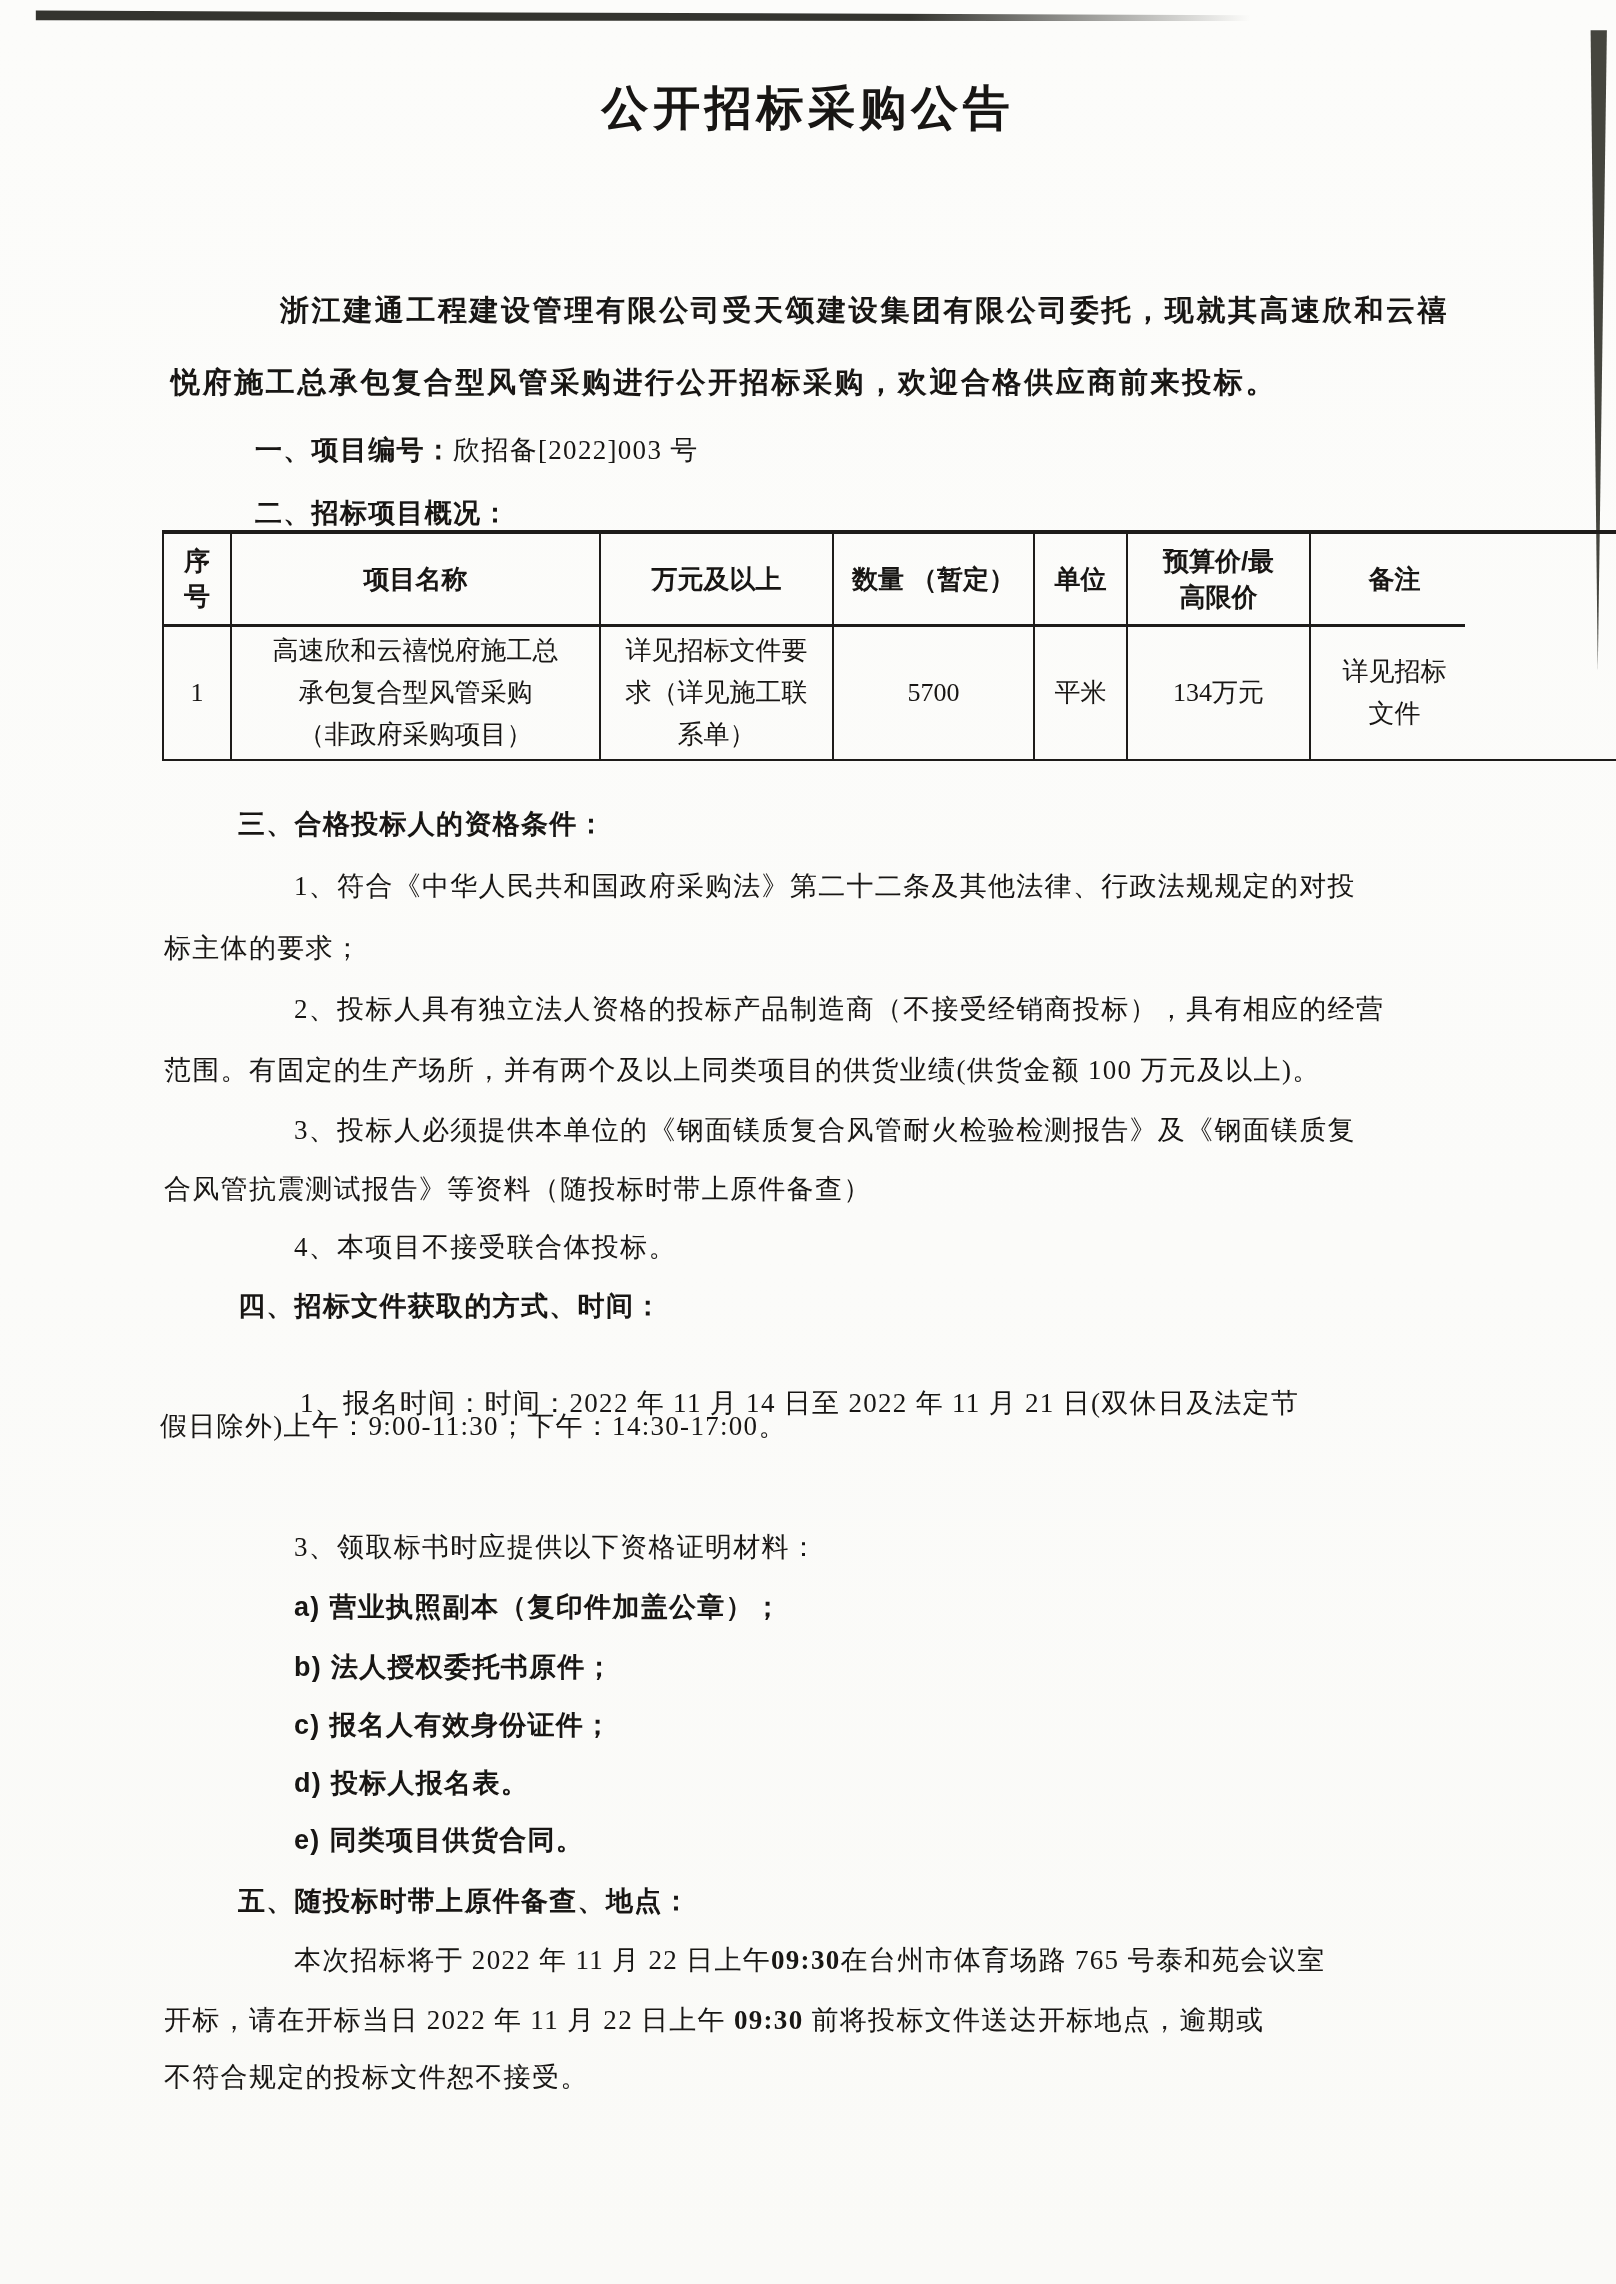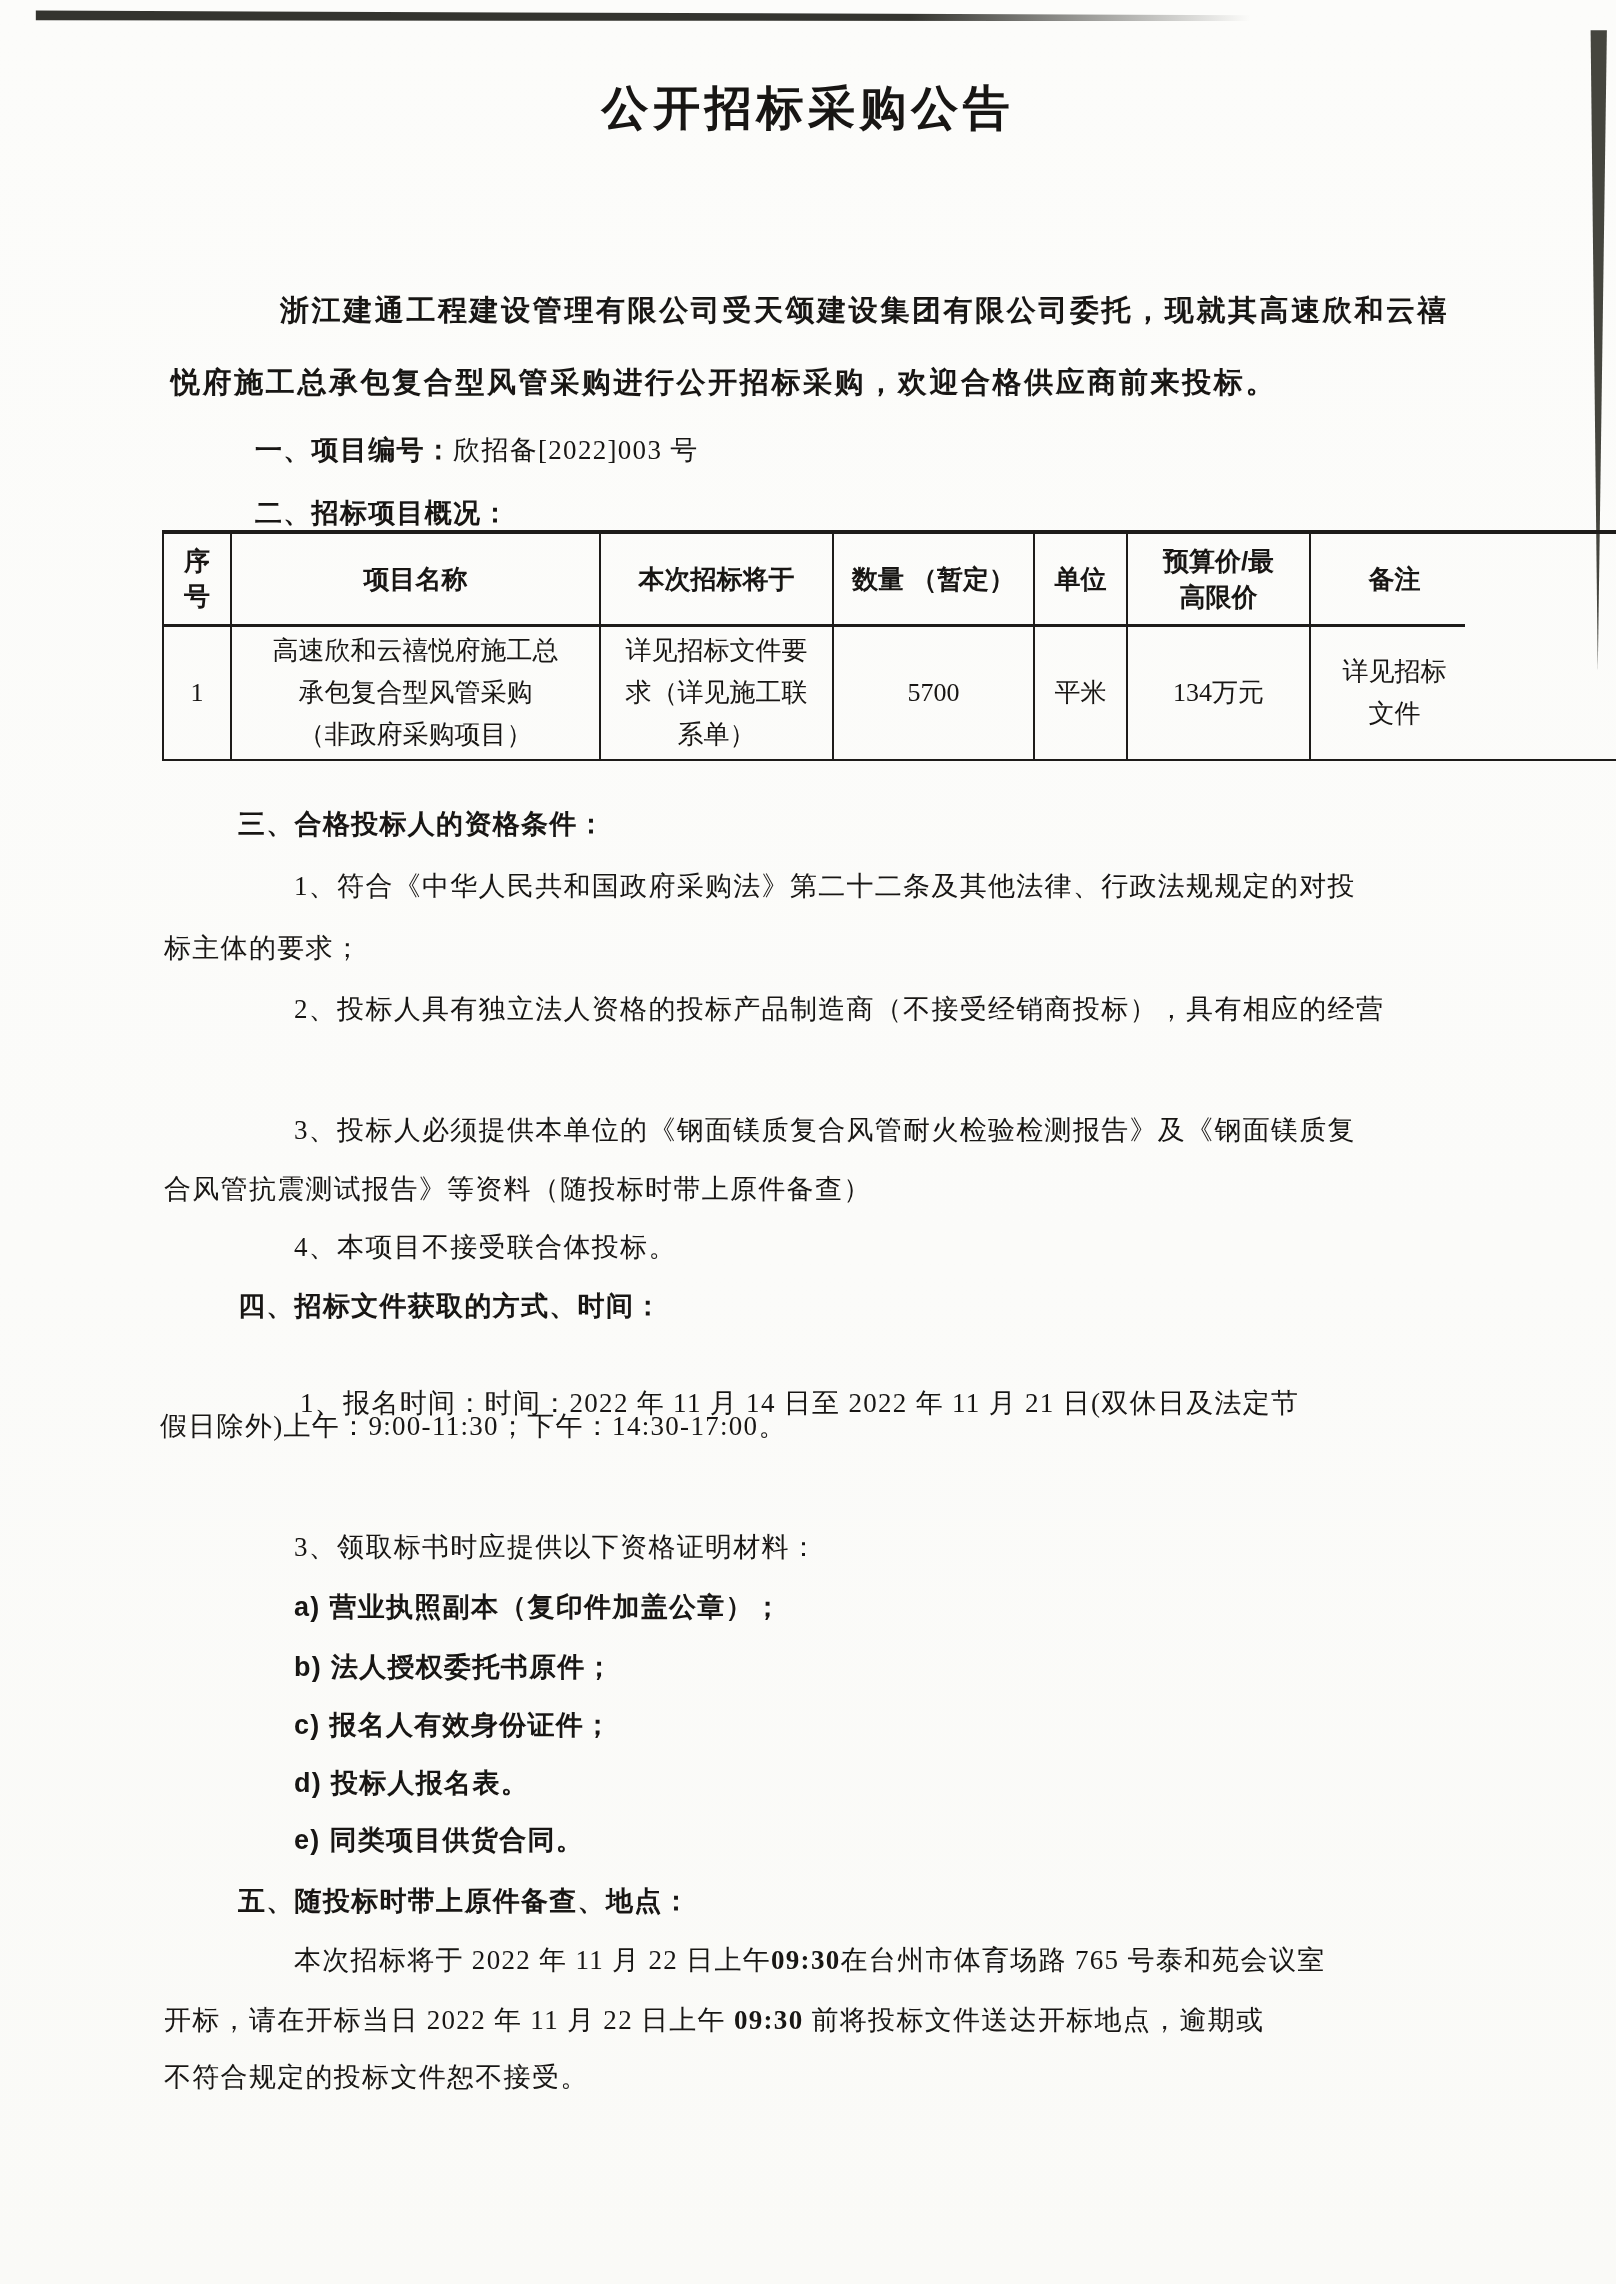--- a/index.html
+++ b/index.html
@@ -145,21 +145,21 @@
   <div class="line bold-sans l-sec2">二、招标项目概况：</div>
 
   <div class="tender-table">
     <div class="cell th">
         <span class="wrap-narrow">序号</span>
       </div>
     <div class="cell th">
         <span>项目名称</span>
       </div>
     <div class="cell th">
-        <span>本次招标将于</span>
+        <span>万元及以上</span>
       </div>
     <div class="cell th">
         <span>数量 （暂定）</span>
       </div>
     <div class="cell th">
         <span>单位</span>
       </div>
     <div class="cell th">
         <span class="wrap-price">预算价/最高限价</span>
       </div>
@@ -192,20 +192,21 @@
     <div class="cell td last">
       <span class="cell-line">详见招标</span>
       <span class="cell-line">文件</span>
     </div>
   </div>
 
   <div class="line bold-sans l-sec3">三、合格投标人的资格条件：</div>
   <div class="line l-s3i1a">1、符合《中华人民共和国政府采购法》第二十二条及其他法律、行政法规规定的对投</div>
   <div class="line l-s3i1b">标主体的要求；</div>
   <div class="line l-s3i2a">2、投标人具有独立法人资格的投标产品制造商（不接受经销商投标），具有相应的经营</div>
+  <div class="line l-s3i2b">范围。有固定的生产场所，并有两个及以上同类项目的供货业绩(供货金额 100 万元及以上)。</div>
   <div class="line l-s3i3a">3、投标人必须提供本单位的《钢面镁质复合风管耐火检验检测报告》及《钢面镁质复</div>
   <div class="line l-s3i3b">合风管抗震测试报告》等资料（随投标时带上原件备查）</div>
   <div class="line l-s3i4">4、本项目不接受联合体投标。</div>
 
   <div class="line bold-sans l-sec4">四、招标文件获取的方式、时间：</div>
   <div class="line l-s4i1a">1、报名时间：时间：2022 年 11 月 14  日至 2022 年 11 月 21 日(双休日及法定节</div>
   <div class="line l-s4i1b">假日除外)上午：9:00-11:30；下午：14:30-17:00。</div>
   <div class="line l-s4i3">3、领取标书时应提供以下资格证明材料：</div>
   <div class="line bold-sans l-s4a">a) 营业执照副本（复印件加盖公章）；</div>
   <div class="line bold-sans l-s4b">b) 法人授权委托书原件；</div>

